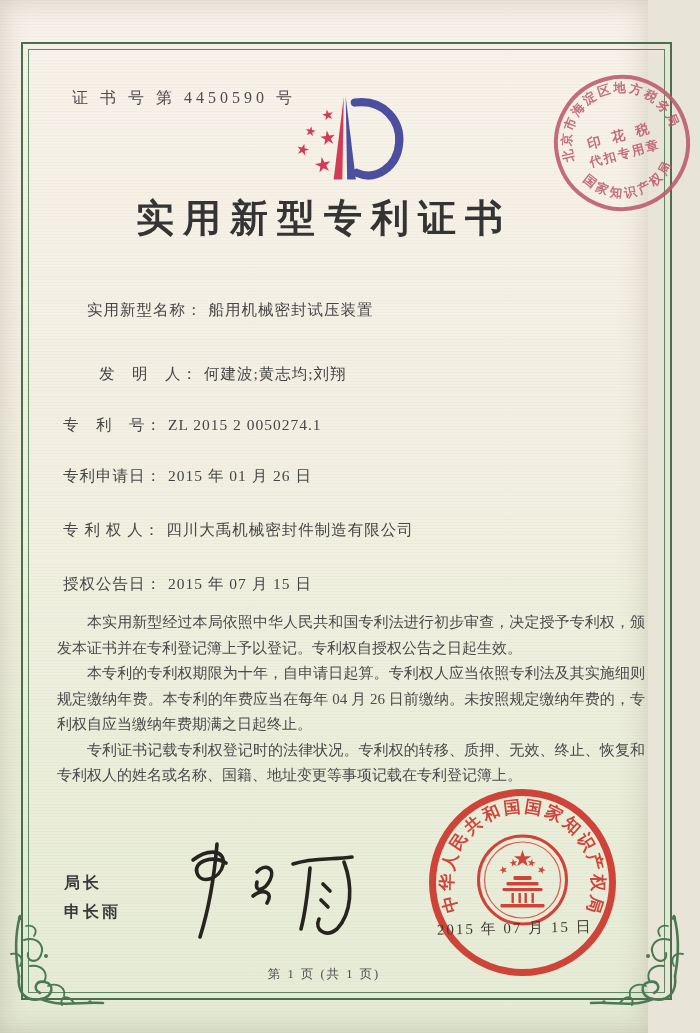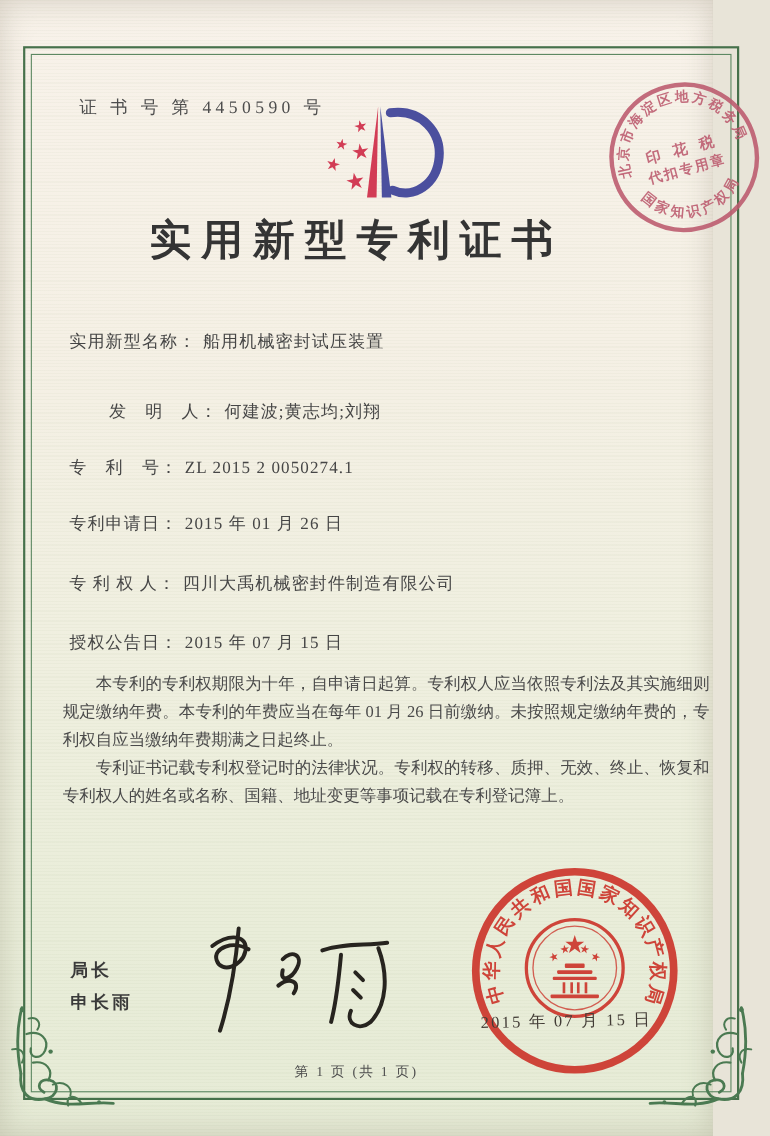--- a/index.html
+++ b/index.html
@@ -18,21 +18,21 @@
   .corner{position:absolute;width:105px;height:105px;z-index:3;}
   .corner.bl{left:4px;top:912px;}
   .corner.br{left:585px;top:912px;transform:scaleX(-1);}
   
   .cert-no{position:absolute;left:72px;top:88px;font-size:16px;letter-spacing:4px;color:#4d4d4d;}
   .logo{position:absolute;left:272px;top:90px;width:158px;height:106px;}
   .title{position:absolute;left:0;top:193px;width:100%;text-align:center;
     font-size:38px;font-weight:700;letter-spacing:9px;color:#343434;}
   
   .field{position:absolute;left:63px;font-size:15.5px;color:#464646;letter-spacing:1px;white-space:nowrap;}
-  .f0{top:300px;} .f1{top:364px;margin-left:36px;} .f2{top:415px;} .f3{top:466px;} .f4{top:520px;} .f5{top:574px;}
+  .f0{top:300px;margin-left:24px;} .f1{top:364px;margin-left:36px;} .f2{top:415px;} .f3{top:466px;} .f4{top:520px;} .f5{top:574px;}
   .field .lab{margin-right:6px;}
   
   .body-text{position:absolute;left:57px;top:610px;width:588px;font-size:15px;
     line-height:25.5px;color:#4a4a4a;text-align:justify;}
   .body-text p{margin:0;text-indent:2em;}
   
   .signer{position:absolute;left:64px;top:868px;font-family:"Liberation Sans","DejaVu Sans",sans-serif;
     font-size:16px;color:#3a3a3a;letter-spacing:3px;line-height:29px;font-weight:600;}
   .signature{position:absolute;left:165px;top:838px;width:215px;height:105px;z-index:4;}
   
@@ -123,21 +123,22 @@
     <span class="lab">专利申请日：</span><span class="val">2015 年 01 月 26 日</span>
   </div>
   <div class="field f4">
     <span class="lab">专 利 权 人：</span><span class="val">四川大禹机械密封件制造有限公司</span>
   </div>
   <div class="field f5">
     <span class="lab">授权公告日：</span><span class="val">2015 年 07 月 15 日</span>
   </div>
 
   <div class="body-text">
-    <p>本专利的专利权期限为十年，自申请日起算。专利权人应当依照专利法及其实施细则规定缴纳年费。本专利的年费应当在每年 01 月 26 日前缴纳。未按照规定缴纳年费的，专利权自应当缴纳年费期满之日起终止。</p>
+    <p>本实用新型经过本局依照中华人民共和国专利法进行初步审查，决定授予专利权，颁发本证书并在专利登记簿上予以登记。专利权自授权公告之日起生效。</p>
+    <p>本专利的专利权期限为十年，自申请日起算。专利权人应当依照专利法及其实施细则规定缴纳年费。本专利的年费应当在每年 04 月 26 日前缴纳。未按照规定缴纳年费的，专利权自应当缴纳年费期满之日起终止。</p>
     <p>专利证书记载专利权登记时的法律状况。专利权的转移、质押、无效、终止、恢复和专利权人的姓名或名称、国籍、地址变更等事项记载在专利登记簿上。</p>
   </div>
 
   <div class="signer">
     <div>局长</div>
     <div>申长雨</div>
   </div>
 
   <svg class="signature" viewBox="0 0 215 105">
     <g fill="none" stroke="#27241f" stroke-width="3.6" stroke-linecap="round">

